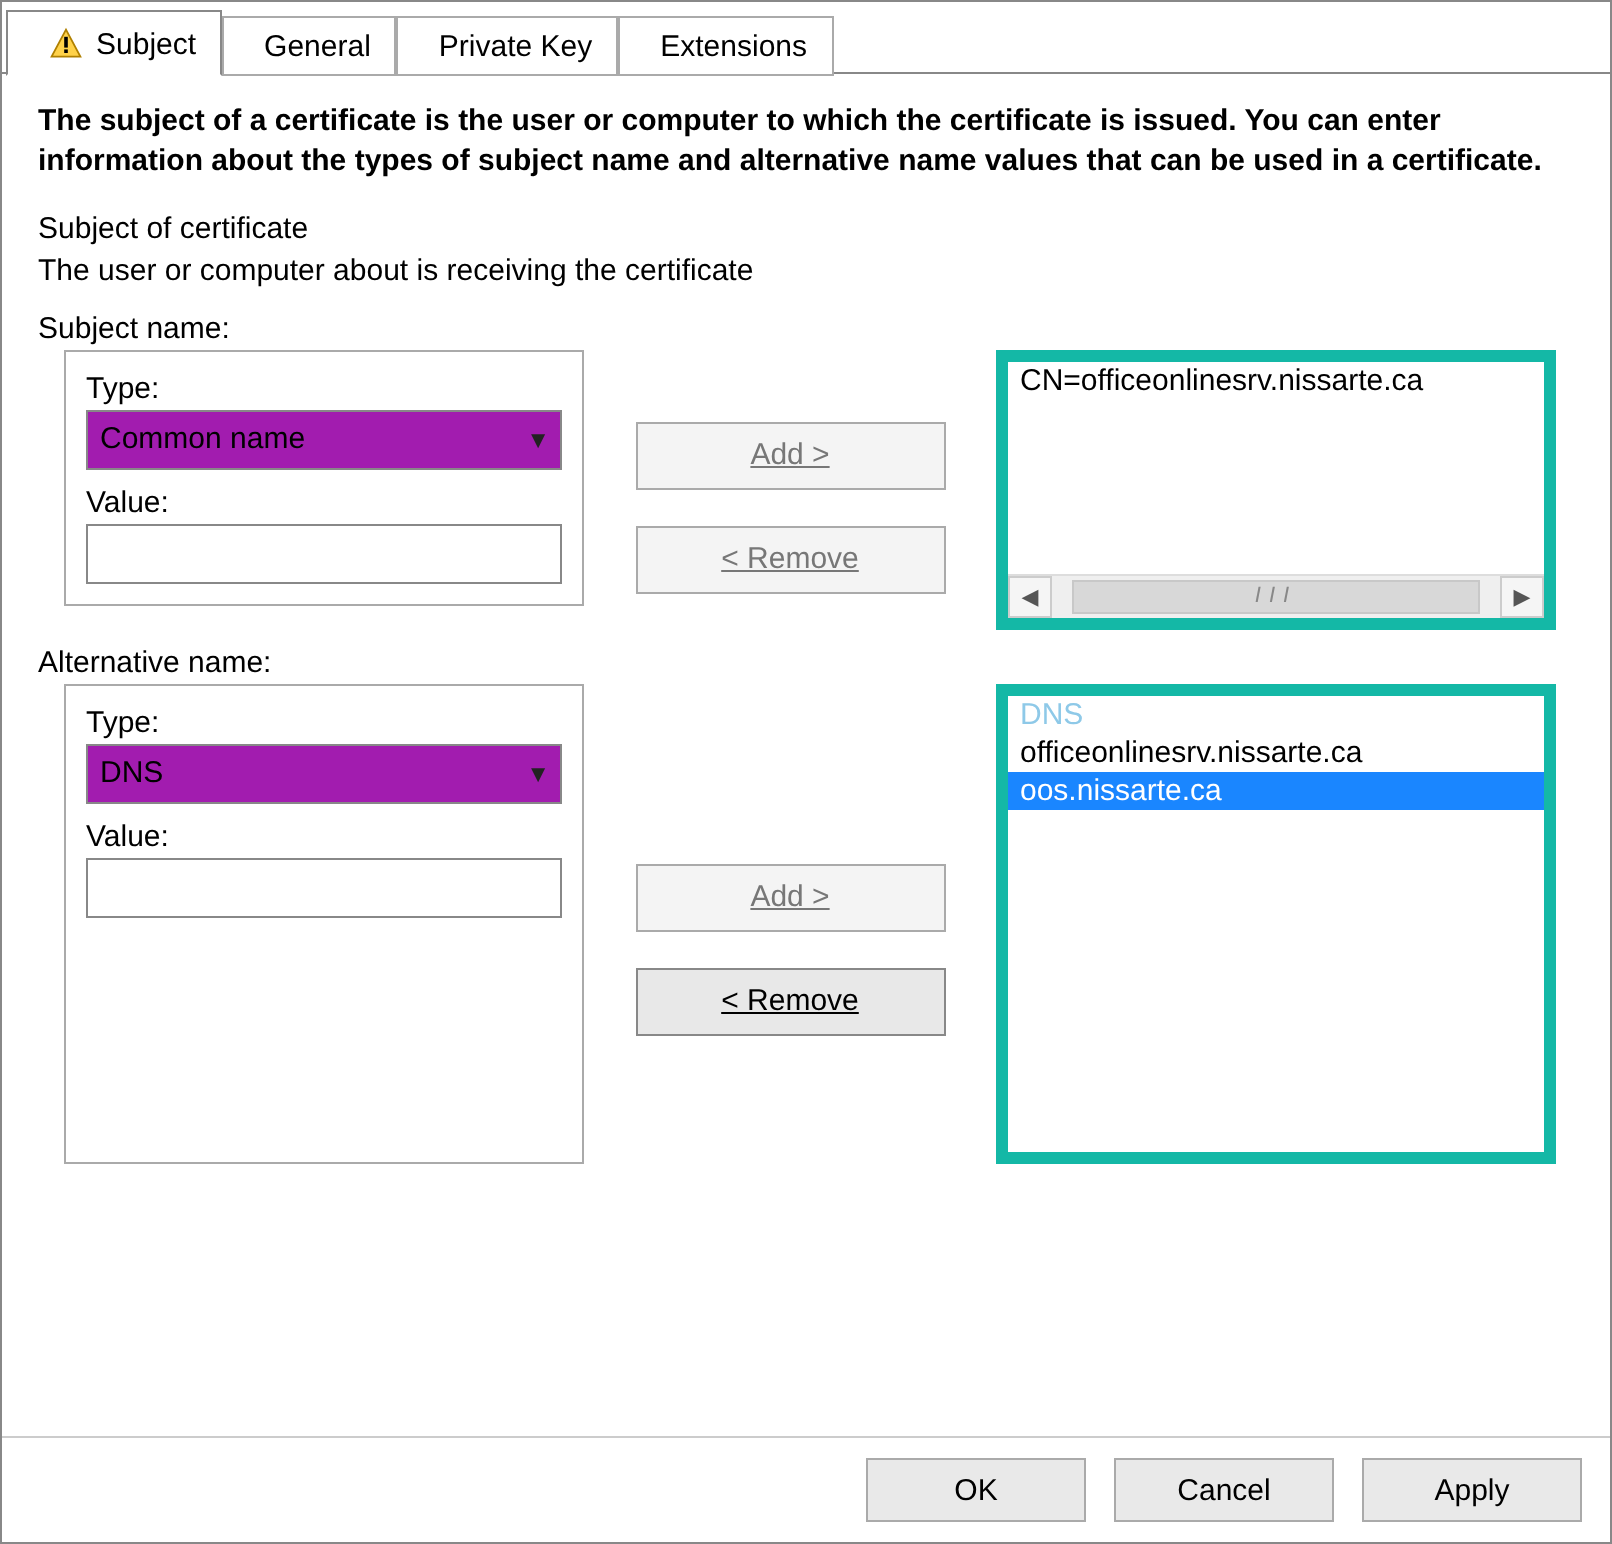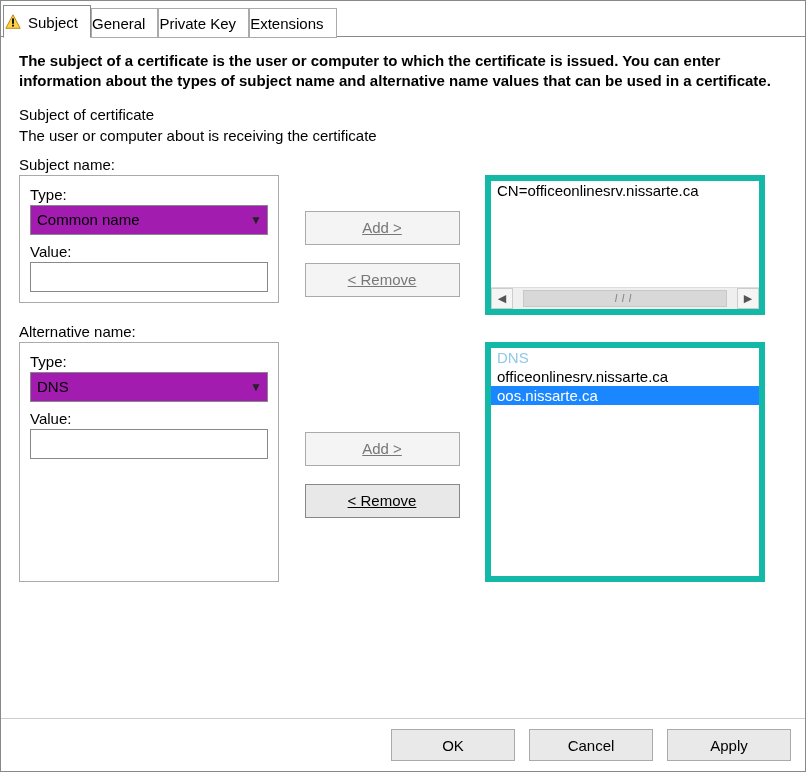--- a/index.html
+++ b/index.html
@@ -23,21 +23,21 @@
     display: flex;
     align-items: flex-end;
     padding: 2px 2px 0 2px;
     position: relative;
     height: 36px;
   }
   .tab {
     border: 1px solid #aaa;
     border-bottom: 1px solid #aaa;
     background: #fff;
-    padding: 4px 12px 4px 0;
+    padding: 4px 12px 4px 20px;
     margin-right: 0px;
     position: relative;
     top: 1px;
     display: flex;
     align-items: center;
     gap: 6px;
     cursor: default;
     height: 30px;
   }
   .tab.active {
@@ -61,20 +61,21 @@
   }
   .desc { line-height: 1.35; margin-bottom: 14px; font-weight: bold; }
   .section-title { margin: 4px 0 4px 0; }
   .field-label { margin: 4px 0 2px 0; }
 
   .columns {
     display: grid;
     grid-template-columns: 260px 190px 280px;
     column-gap: 8px;
     align-items: start;
+    margin-left: 13px;
   }
   .panel-box {
     border: 1px solid #aaa;
     padding: 6px 10px 10px 10px;
   }
   .combo, .textbox {
     width: 100%;
     height: 30px;
     border: 1px solid #888;
     background: #fff;
@@ -166,21 +167,21 @@
   .mid-col.alt { padding-top: 90px; }
 
   .footer {
     border-top: 1px solid #ccc;
     padding: 10px 14px;
     display: flex;
     justify-content: flex-end;
     gap: 14px;
   }
   .footer .fbtn {
-    width: 124px; height: 32px;
+    width: 110px; height: 32px;
     border: 1px solid #aaa;
     background: #e9e9e9;
     font: inherit;
     cursor: pointer;
     text-align: center;
   }
 </style>
 </head>
 <body>
 

